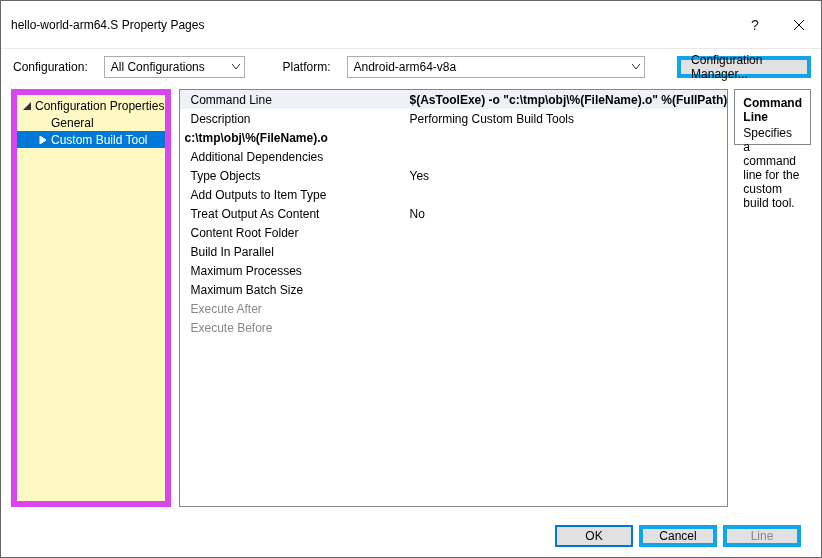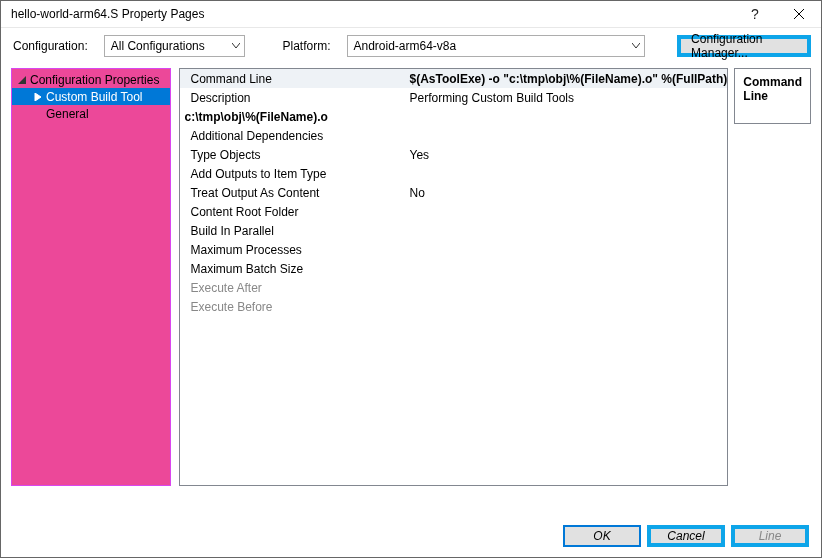--- a/index.html
+++ b/index.html
@@ -1,56 +1,56 @@
 <!DOCTYPE html>
 <html><head>
 <meta charset="utf-8">
 <style>
   * { box-sizing: border-box; font-family: "Segoe UI", Tahoma, sans-serif; font-size: 12px; }
   html, body { margin: 0; padding: 0; }
   body { width: 822px; height: 558px; background: #fff; border: 1px solid #666; overflow: hidden; position: relative; }
-  .titlebar { height: 27px; display: flex; align-items: center; padding: 0 0 0 10px; border-bottom: 1px solid #e8e8e8; }
+  .titlebar { height: 48px; display: flex; align-items: center; padding: 0 0 0 10px; border-bottom: 1px solid #e8e8e8; }
   .titlebar .title { flex: 1; color: #000; }
   .titlebar .btn { width: 44px; height: 29px; display: flex; align-items: center; justify-content: center; color: #222; }
   .titlebar .help { font-size: 14px; }
   .titlebar .close svg { width: 10px; height: 10px; }
 
   .toolbar { height: 30px; display: flex; align-items: center; padding: 12px 10px 6px 12px; gap: 16px; }
   .toolbar label { color: #000; }
   .combo { position: relative; display: flex; align-items: center; border: 1px solid #adadad; background: #fff; height: 22px; }
   .combo .text { padding: 0 6px; flex: 1; color: #000; white-space: nowrap; overflow: hidden; }
   .combo .arrow { width: 16px; display: flex; align-items: center; justify-content: center; color: #333; }
   .combo .arrow svg { width: 8px; height: 6px; }
   .cfg-combo { width: 160px; }
   .plat-combo { width: 338px; }
   .push-btn { border: 4px solid #0ea5e9; background: #e1e1e1; height: 22px; padding: 0 10px; display: flex; align-items: center; justify-content: center; color: #000; }
 
   .content { display: flex; padding: 10px; gap: 8px; height: calc(100% - 30px - 48px - 40px); }
-  .tree { width: 192px; border: 1px solid #d946ef; background: #ec4899; padding-top: 2px; overflow: hidden; }
+  .tree { width: 192px; border: 6px solid #d946ef; background: #fef9c3; padding-top: 2px; overflow: hidden; }
   .tree-row { display: flex; align-items: center; height: 17px; padding-left: 6px; color: #000; }
   .tree-row.expand svg { width: 8px; height: 8px; margin-right: 4px; }
   .tree-row.indent1 { padding-left: 34px; }
   .tree-row.indent1.with-arrow { padding-left: 22px; }
   .tree-row.selected { background: #0078d7; color: #fff; }
   .tree-row.selected .tri { fill: #fff; stroke: #fff; }
 
   .right { flex: 1; display: flex; flex-direction: row; gap: 6px; }
   .grid { flex: 1; border: 1px solid #828790; background: #fff; }
   .grid-row { display: flex; height: 19px; align-items: center; border-bottom: 0px; }
   .grid-row .label { width: 225px; padding-left: 10px; color: #000; white-space: nowrap; }
   .grid-row .value { flex: 1; padding-left: 4px; color: #000; white-space: nowrap; }
   .grid-row.heading { background: #eef2f6; }
   .grid-row .disabled { color: #888; }
   .bold { font-weight: 600; }
 
   .desc-box { border: 1px solid #828790; background: #fff; height: 56px; padding: 6px 8px; }
   .desc-box .dt { font-weight: 600; color: #000; }
   .desc-box .dd { color: #000; margin-top: 2px; }
 
-  .footer { position: absolute; bottom: 0; left: 0; right: 0; height: 42px; display: flex; align-items: center; justify-content: flex-end; padding: 0 12px; gap: 6px; font-style: italic; }
+  .footer { position: absolute; bottom: 0; left: 0; right: 8px; height: 42px; display: flex; align-items: center; justify-content: flex-end; padding: 0 12px; gap: 6px; }
   .footer .push-btn { width: 78px; justify-content: center; height: 22px; }
   .footer .push-btn.default { border: 1px solid #0078d7; box-shadow: inset 0 0 0 1px #0078d7; }
   .footer .push-btn.disabled { color: #888; }
 </style>
 </head>
 <body>
 
 <div class="titlebar">
   <span class="title">hello-world-arm64.S Property Pages</span>
   <div class="btn help">?</div>
@@ -89,28 +89,28 @@
 </div>
 
 <div class="content">
   <div class="tree">
     <div class="tree-row expand">
       <svg viewBox="0 0 8 8">
           <path d="M0 8 L8 0 L8 8 Z" fill="#333"></path>
         </svg>
       <span>Configuration Properties</span>
     </div>
+    <div class="tree-row indent1">
+      <span>General</span>
+    </div>
     <div class="tree-row indent1 with-arrow selected">
       <svg viewBox="0 0 8 8" style="width:8px;height:8px;margin-right:4px">
           <path class="tri" d="M1 0 L7 4 L1 8 Z" fill="none" stroke="#fff"></path>
         </svg>
       <span>Custom Build Tool</span>
-    </div>
-    <div class="tree-row indent1">
-      <span>General</span>
     </div>
   </div>
 
   <div class="right">
     <div class="grid" id="grid">
         <div class="grid-row heading">
           <div class="label">Command Line</div>
           <div class="value bold">$(AsToolExe) -o "c:\tmp\obj\%(FileName).o" %(FullPath)</div>
         </div>
         <div class="grid-row">
@@ -156,20 +156,21 @@
           <div class="label disabled">Execute After</div>
           <div class="value disabled"></div>
         </div>
         <div class="grid-row">
           <div class="label disabled">Execute Before</div>
           <div class="value disabled"></div>
         </div>
       </div>
     <div class="desc-box">
       <div class="dt">Command Line</div>
+      <div class="dd">Specifies a command line for the custom build tool.</div>
     </div>
   </div>
 </div>
 
 <div class="footer">
   <div class="push-btn default">
       <span>OK</span>
     </div>
   <div class="push-btn">
       <span>Cancel</span>

